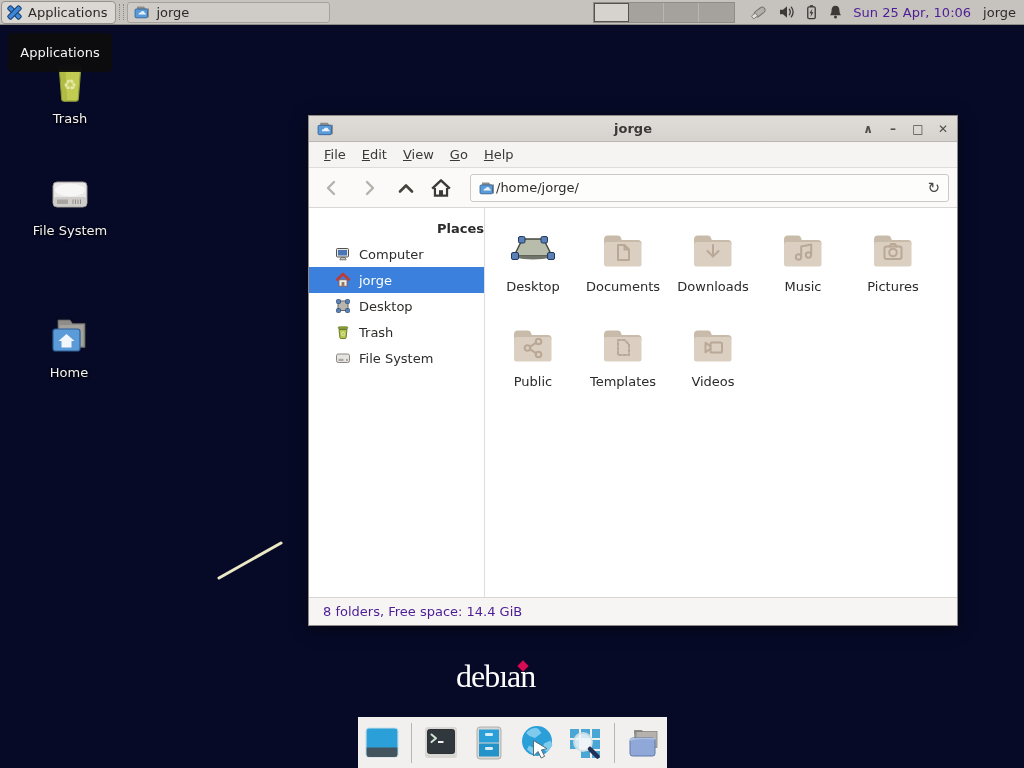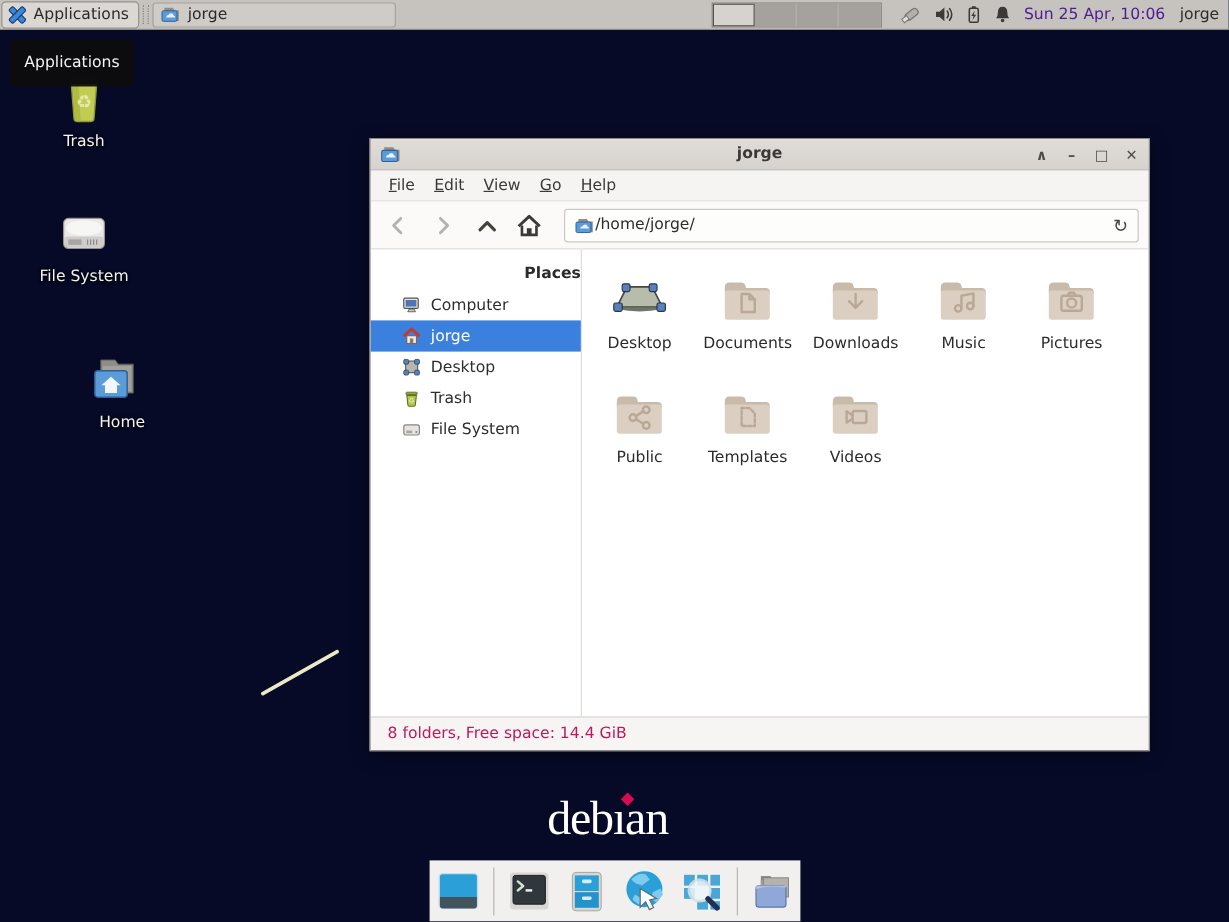--- a/index.html
+++ b/index.html
@@ -22,21 +22,21 @@
   .panel-user { margin:0 8px 0 12px; color:#2e2c29; }
 
   
   .tooltip { position:absolute; left:8px; top:33px; width:104px; height:39px; background:#0d0d0dee; border-radius:4px; color:#f4f4f4; display:flex; align-items:center; justify-content:center; z-index:30; }
 
   
   .dicon { position:absolute; width:104px; display:flex; flex-direction:column; align-items:center; gap:5px; }
   .dicon .lbl { color:#f3f3f3; text-shadow:0 1px 2px #000, 0 0 3px #000; }
   .dicon-trash { left:18px; top:58px; }
   .dicon-fs { left:18px; top:170px; }
-  .dicon-home { left:17px; top:292px;align-items:flex-end; }
+  .dicon-home { left:17px; top:312px; }
 
   
   .scribble { position:absolute; left:210px; top:536px; }
 
   
   .window { position:absolute; left:308px; top:115px; width:650px; height:511px; background:#fff; border:1px solid #8e8b87; box-shadow:0 3px 14px rgba(0,0,0,.55); }
   .titlebar { height:26px; background:linear-gradient(#e0ddd9,#d6d3cf); border-bottom:1px solid #bab7b3; display:flex; align-items:center; padding:0 6px; position:relative; }
   .titlebar .wicon { margin-left:2px; }
   .titlebar .title { position:absolute; left:0; right:0; text-align:center; font-weight:bold; color:#3a3835; }
   .win-controls { margin-left:auto; display:flex; gap:9px; z-index:2; }
@@ -51,26 +51,26 @@
   .reload { color:#4a4846; font-size:15px; }
   .win-body { display:flex; height:389px; background:#fff;text-align:right; }
   .sidebar { width:176px; border-right:1px solid #dfdcd9; padding-top:8px; flex:none; }
   .side-head { font-weight:bold; color:#2b2b2b; padding:5px 0 5px 13px; }
   .side-row { height:26px; display:flex; align-items:center; gap:8px; padding-left:26px; color:#2e2d2b; }
   .side-row.sel { background:#3b80dd; color:#fff; }
   .main { flex:1; padding:18px 0 0 3px; }
   .fgrid { display:grid; grid-template-columns:repeat(5,90px); grid-auto-rows:95px; justify-items:center; }
   .fcell { display:flex; flex-direction:column; align-items:center; gap:5px; width:90px; }
   .fcell .flbl { color:#2b2b2b; }
-  .statusbar { height:28px; background:#f6f5f4; border-top:1px solid #d8d5d2; display:flex; align-items:center; padding-left:14px; color:#be185d; }
+  .statusbar { height:28px; background:#f6f5f4; border-top:1px solid #d8d5d2; display:flex; align-items:center; padding-left:14px; color:#4c1d95; }
 
   .fglyph { stroke:#b9a896; stroke-width:2; fill:none; stroke-linecap:round; stroke-linejoin:round; }
 
   
-  .debian { position:absolute; left:456px; top:658px; font-family:"Liberation Serif","DejaVu Serif",serif; font-size:40px; color:#fff; letter-spacing:-1px; }
+  .debian { position:absolute; left:456px; top:658px; font-family:"Liberation Serif","DejaVu Serif",serif; font-size:32px; color:#fff; letter-spacing:-1px; }
   .debian .dot { position:absolute; left:63px; top:4px; width:8px; height:8px; background:#d70a53; transform:rotate(45deg); }
 
   
   .dock { position:absolute; left:358px; top:717px; width:309px; height:51px; background:#f1f0ee; display:flex; align-items:center; justify-content:center; gap:10px; }
   .dock .sep { width:1px; height:40px; background:#b9b6b2; }
   .dock-item { display:flex; align-items:center; justify-content:center; }
 </style>
 </head>
 <body>
 

